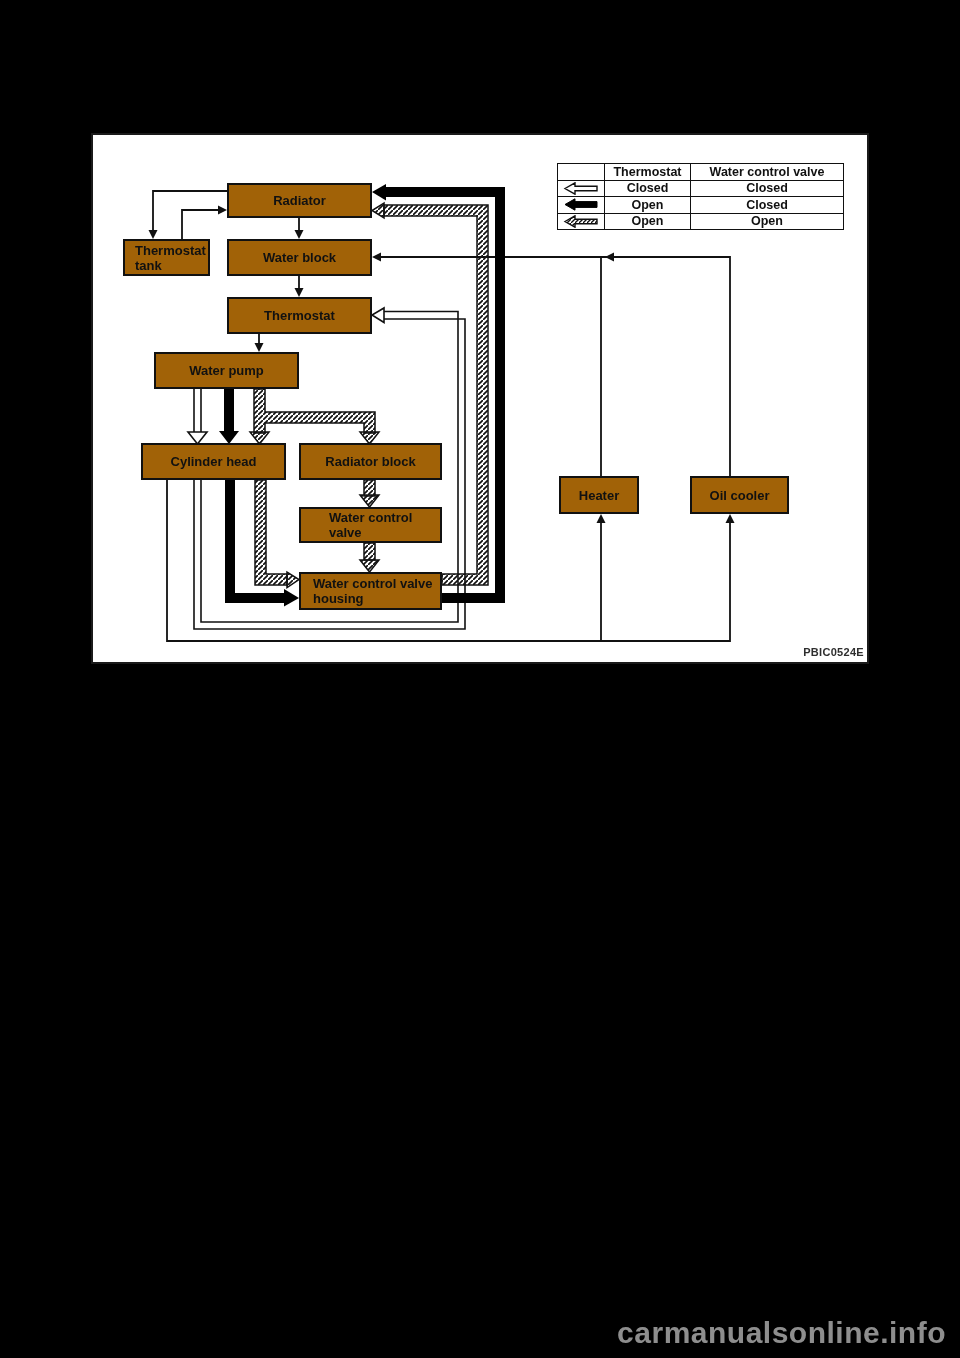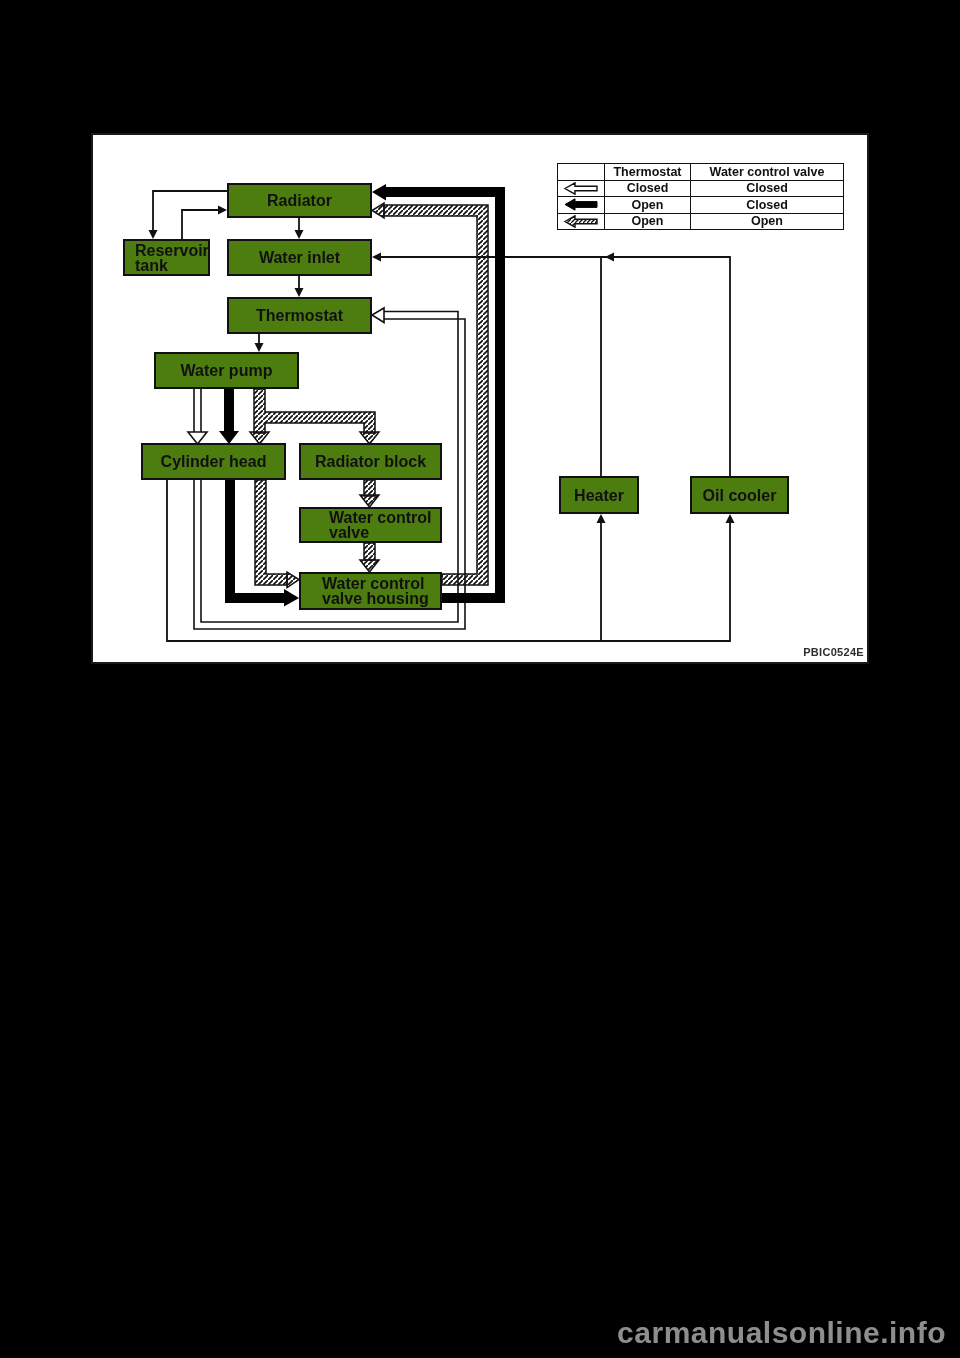--- a/index.html
+++ b/index.html
@@ -6,23 +6,23 @@
   .page {
     position:relative; width:960px; height:1358px; background:#000;
     font-family:"Liberation Sans","DejaVu Sans",sans-serif; overflow:hidden;
   }
   .panel {
     position:absolute; left:91px; top:133px; width:778px; height:531px;
     background:#ffffff; border:2px solid #1a1a1a; box-sizing:border-box;
   }
   .diagram-svg { position:absolute; left:0; top:0; width:774px; height:527px; }
   .node {
-    position:absolute; box-sizing:border-box; background:#4d7c0f; border:2px solid #111;
+    position:absolute; box-sizing:border-box; background:#a16207; border:2px solid #111;
     display:flex; align-items:center; justify-content:center; text-align:center;
-    font-size:16px; font-weight:bold; color:#111; line-height:15px;
+    font-size:13px; font-weight:bold; color:#111; line-height:15px;
   }
   .node.left { justify-content:flex-start; text-align:left; }
   .legend {
     position:absolute; left:464px; top:28px; border-collapse:collapse;
     table-layout:fixed;
   }
   .legend td, .legend th {
     border:1.6px solid #111; font-size:12.5px; font-weight:bold; color:#111;
     text-align:center; vertical-align:middle; height:15.5px; padding:0;
   }
@@ -126,28 +126,28 @@
         <polygon points="132,345 142,345 142,458 192,458 192,468 132,468"></polygon>
         <polygon points="191,454 191,471.5 206,463"></polygon>
       </g>
       <g fill="#000">
         <polygon points="349,458 402,458 402,62 293,62 293,52 412,52 412,468 349,468"></polygon>
         <polygon points="293,49 293,65.5 279,57"></polygon>
       </g>
     </svg>
 
     <div class="node" style="left:134px;top:48px;width:145px;height:35px">Radiator</div>
-    <div class="node left" style="left:30px;top:104px;width:87px;height:37px;padding-left:10px">Reservoir tank</div>
-    <div class="node" style="left:134px;top:104px;width:145px;height:37px">Water inlet</div>
+    <div class="node left" style="left:30px;top:104px;width:87px;height:37px;padding-left:10px">Thermostat tank</div>
+    <div class="node" style="left:134px;top:104px;width:145px;height:37px">Water block</div>
     <div class="node" style="left:134px;top:162px;width:145px;height:37px">Thermostat</div>
     <div class="node" style="left:48px;top:308px;width:145px;height:37px">Cylinder head</div>
     <div class="node" style="left:61px;top:217px;width:145px;height:37px">Water pump</div>
     <div class="node" style="left:206px;top:308px;width:143px;height:37px">Radiator block</div>
     <div class="node left" style="left:206px;top:372px;width:143px;height:36px;padding-left:28px">Water control valve</div>
-    <div class="node left" style="left:206px;top:437px;width:143px;height:38px;padding-left:21px">Water control valve housing</div>
+    <div class="node left" style="left:206px;top:437px;width:143px;height:38px;padding-left:12px">Water control valve housing</div>
     <div class="node" style="left:466px;top:341px;width:80px;height:38px">Heater</div>
     <div class="node" style="left:597px;top:341px;width:99px;height:38px">Oil cooler</div>
 
     <table class="legend">
       <tbody>
           <tr>
         <th class="c0"></th>
         <th class="c1">Thermostat</th>
         <th class="c2">Water control valve</th>
       </tr>

